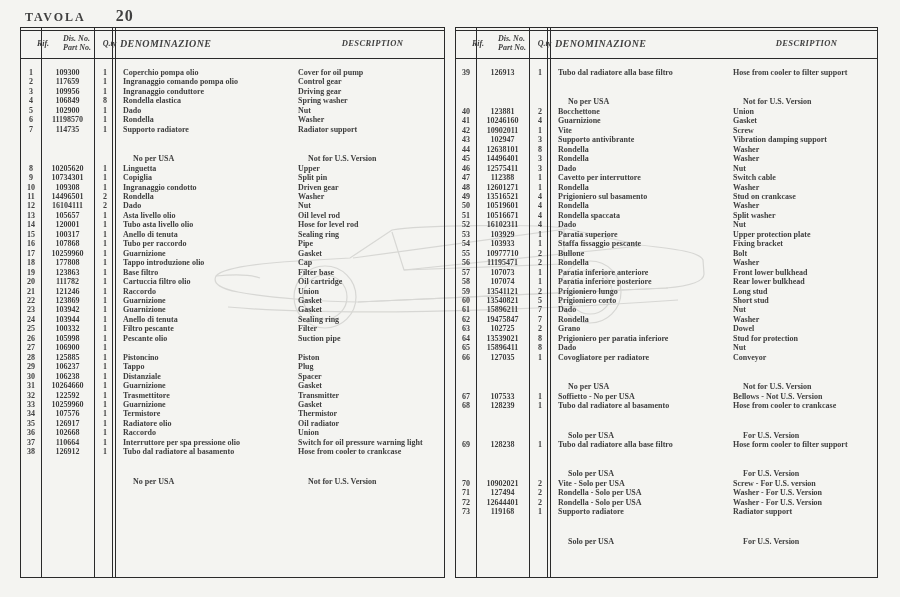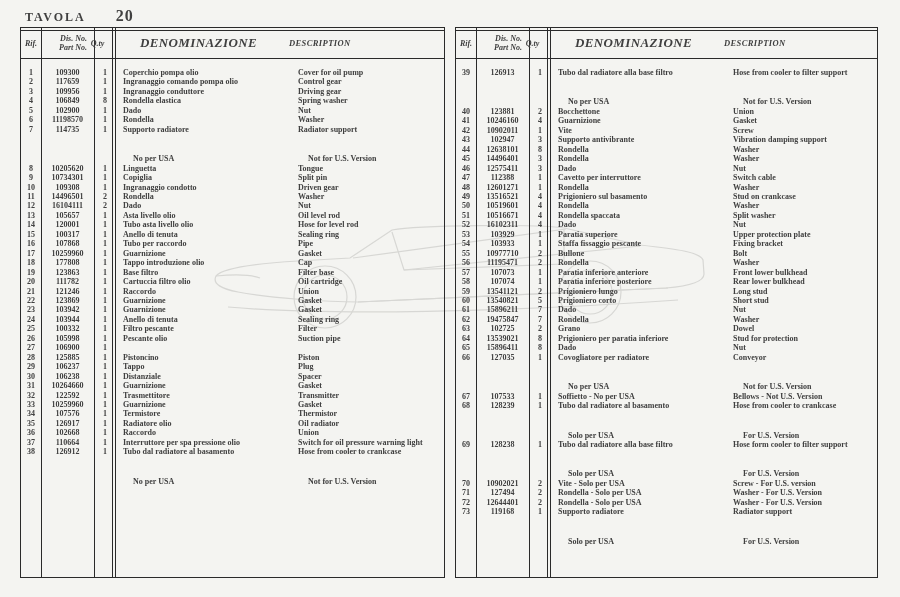--- a/index.html
+++ b/index.html
@@ -31,29 +31,29 @@
     content:"";position:absolute;left:0;right:0;top:2px;height:1px;background:#2a2a2a;
   }
   .vline{position:absolute;top:0;bottom:0;width:1px;background:#2a2a2a;}
   .vline.v1{left:20px;}
   .vline.v2{left:73px;}
   .vline.v3{left:91px;}
   .vline.v4{left:94px;}
   .header-rule{position:absolute;left:0;right:0;top:30px;height:1px;background:#2a2a2a;}
 
   .thead{
-    position:absolute;left:0;right:0;top:0;height:30px;
+    position:absolute;left:12px;right:0;top:0;height:30px;
     display:flex;align-items:center;
     font-style:italic;font-weight:bold;font-size:8px;
   }
   .h-rif{width:20px;text-align:center;}
-  .h-part{width:36px;text-align:right;line-height:9px;padding-left:10px;}
+  .h-part{width:36px;text-align:left;line-height:9px;padding-left:10px;}
   .h-qty{width:21px;text-align:center;}
-  .h-den{width:181px;text-align:center;font-size:13px;letter-spacing:.4px;}
-  .h-desc{flex:1;font-size:8.5px;letter-spacing:.4px;}
+  .h-den{width:181px;font-size:10px;letter-spacing:.4px;}
+  .h-desc{flex:1;text-align:center;font-size:8.5px;letter-spacing:.4px;}
 
   .tbody{
     position:absolute;left:0;right:0;top:31px;bottom:0;
     padding-top:9px;overflow:hidden;
   }
   .row{display:flex;align-items:flex-start;}
   .row,.row div{font-size:8px;font-weight:bold;line-height:9.45px;}
   .c-rif{width:20px;text-align:center;flex:none;}
   .c-part{width:53px;text-align:center;flex:none;}
   .c-qty{width:22px;text-align:center;flex:none;}
@@ -232,21 +232,21 @@
           <div class="c-part">
             <div class="line">10205620</div>
           </div>
           <div class="c-qty">
             <div class="line">1</div>
           </div>
           <div class="c-den">
             <div class="line">Linguetta</div>
           </div>
           <div class="c-desc">
-            <div class="line">Tongue</div>
+            <div class="line">Upper</div>
           </div>
         </div>
         <div class="row">
           <div class="c-rif">
             <div class="line">9</div>
           </div>
           <div class="c-part">
             <div class="line">10734301</div>
           </div>
           <div class="c-qty">

